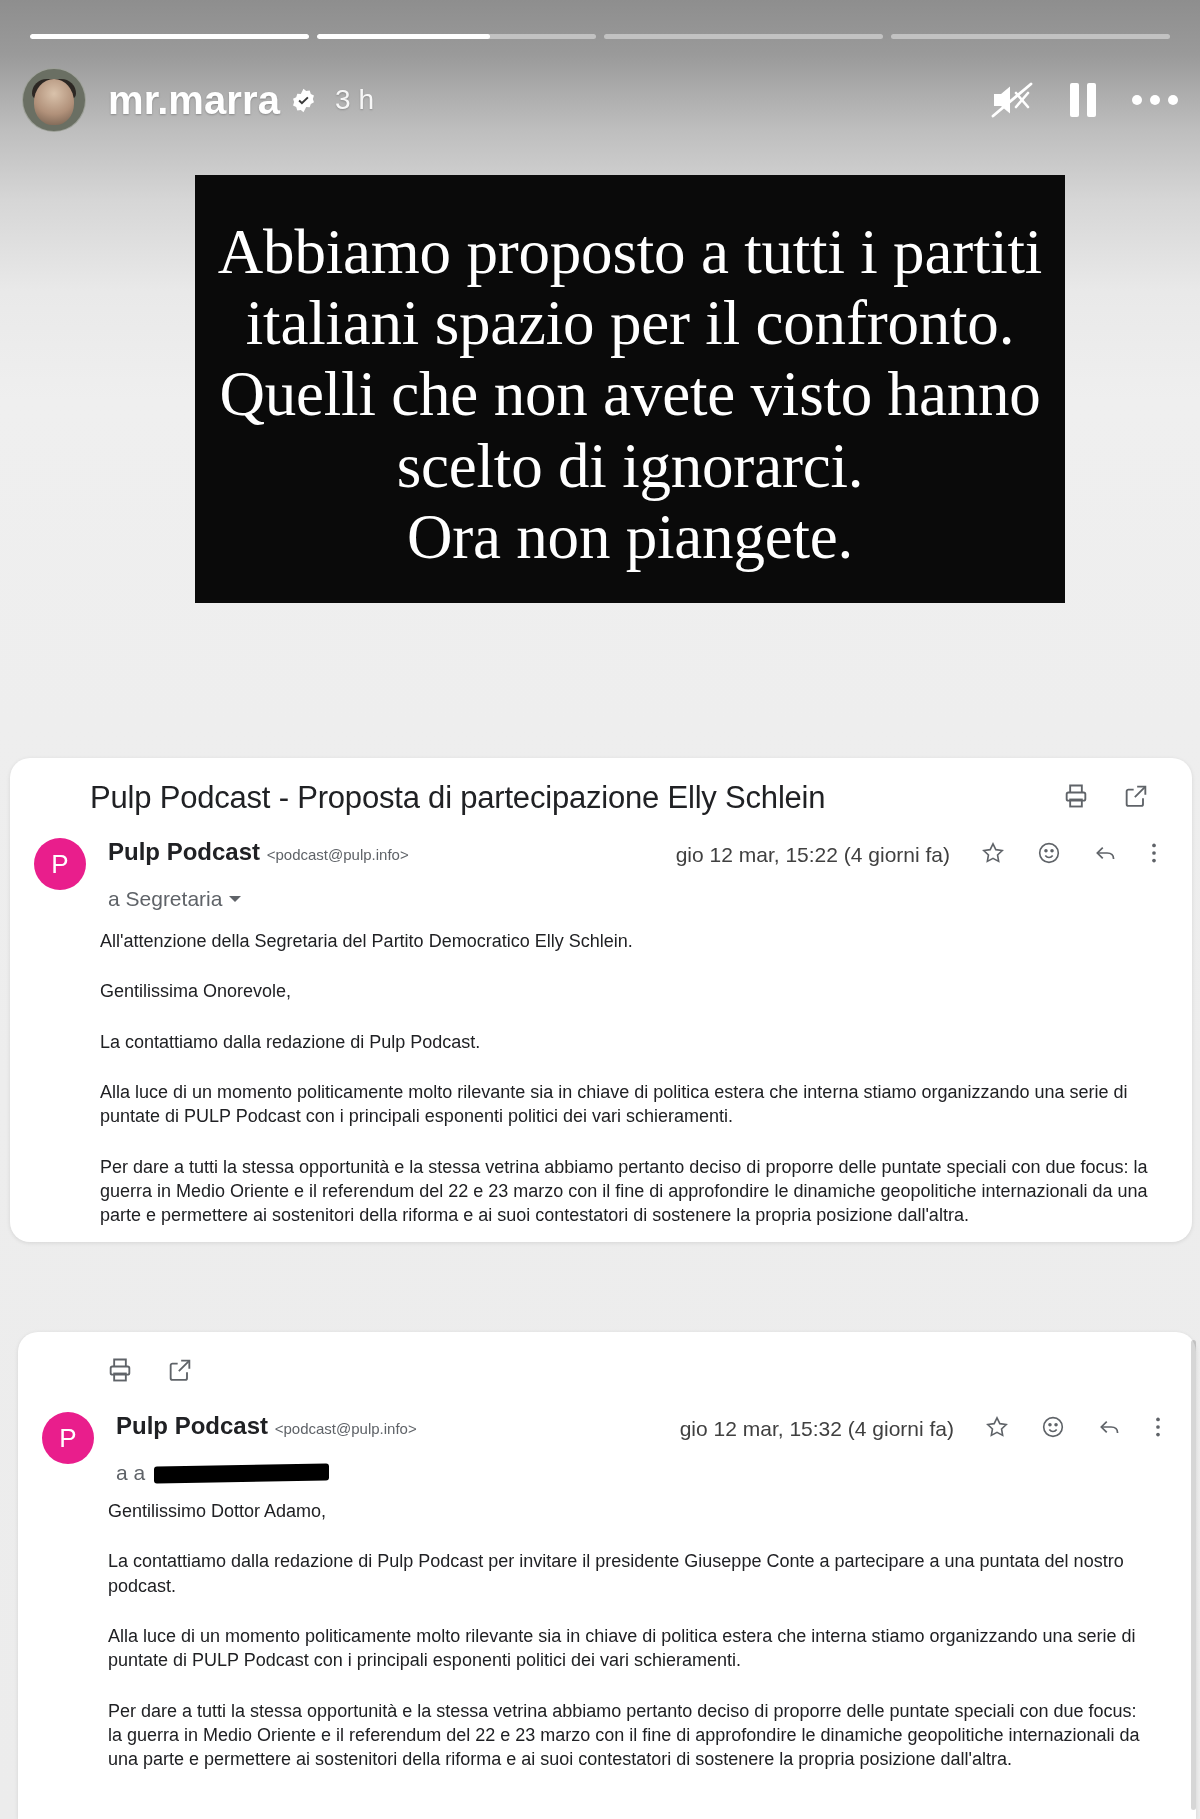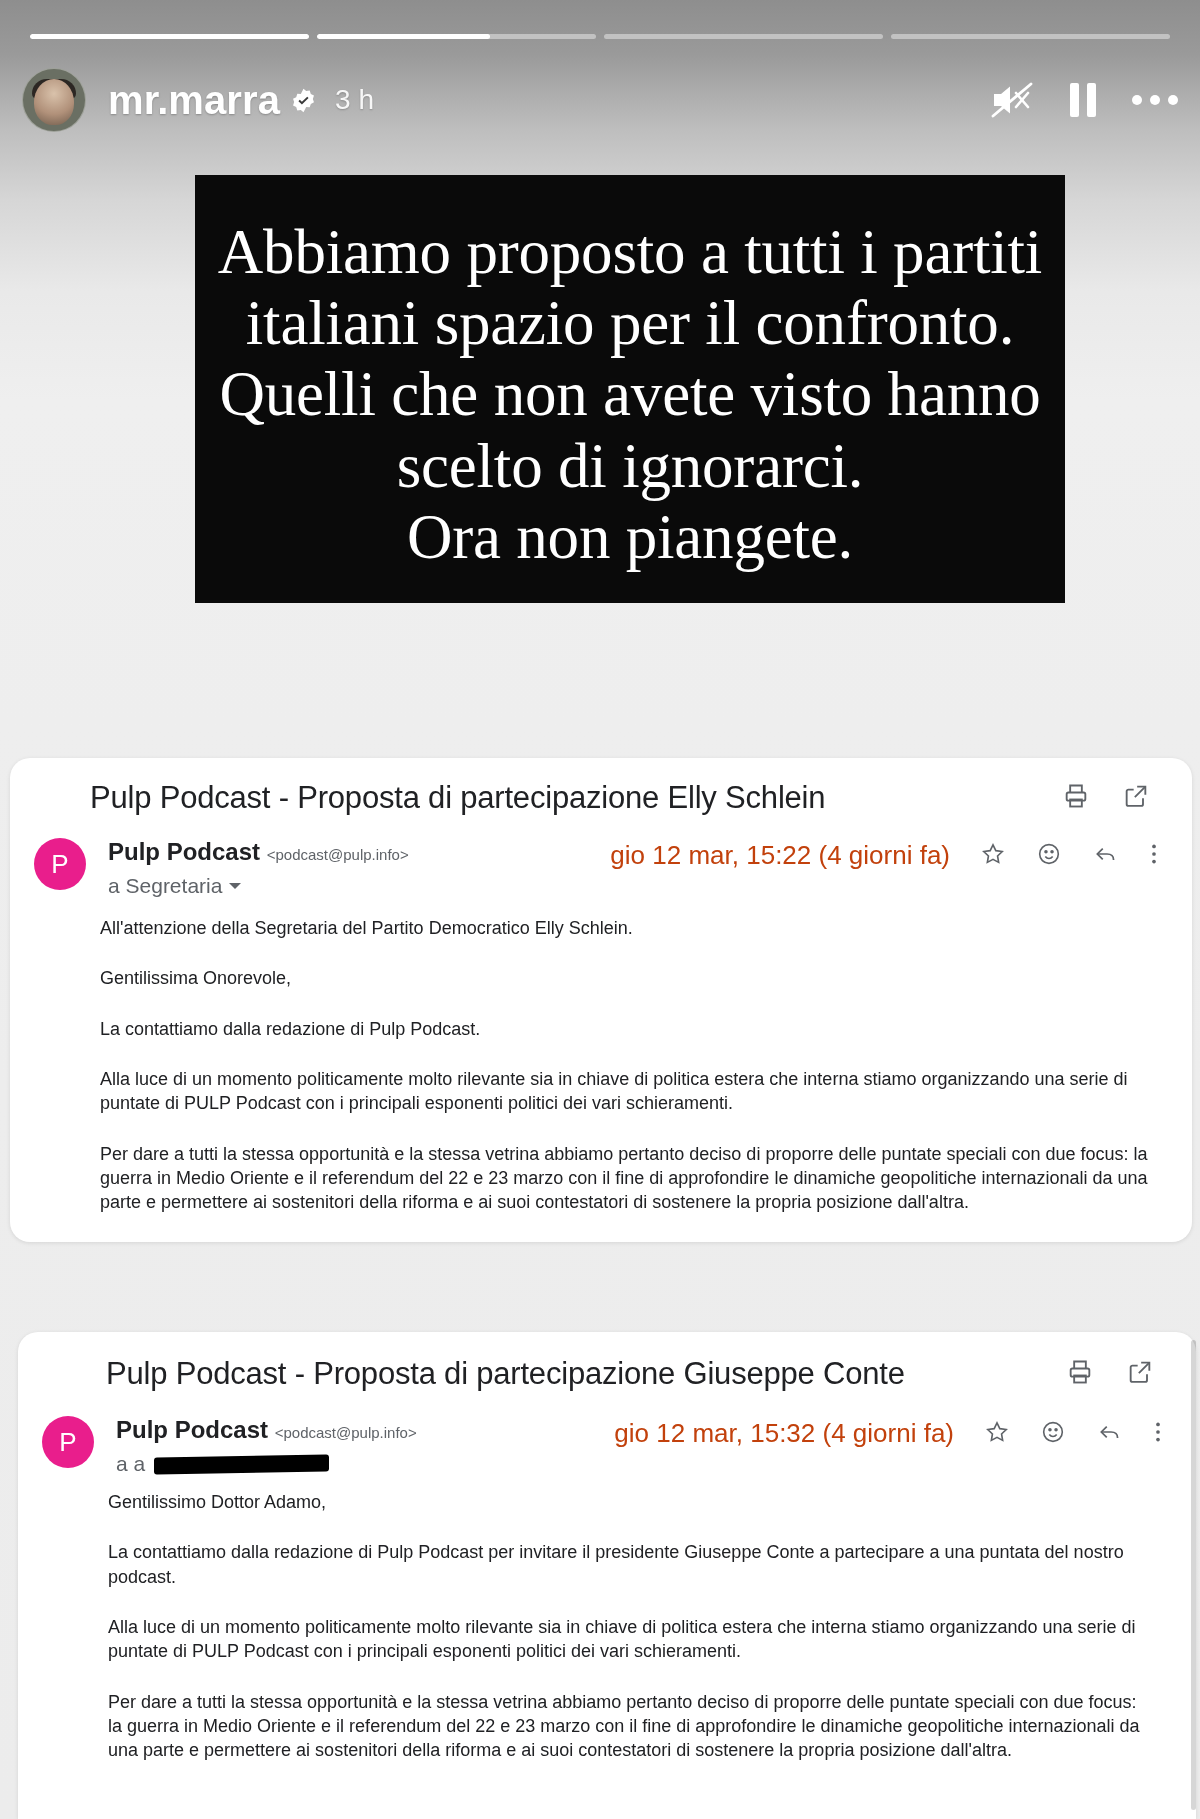--- a/index.html
+++ b/index.html
@@ -251,21 +251,21 @@
     font-weight: 700;
   }
   .sender-email {
     font-weight: 400;
     font-size: 15px;
     color: #5f6368;
   }
   .recipient-line {
     font-size: 21px;
     color: #5f6368;
-    margin-top: 7px;
+    margin-top: 20px;
     display: flex;
     align-items: center;
     gap: 7px;
   }
   .caret {
     width: 0; height: 0;
     border-left: 6px solid transparent;
     border-right: 6px solid transparent;
     border-top: 6px solid #5f6368;
     display: inline-block;
@@ -280,22 +280,22 @@
     transform: skewY(-1deg);
   }
   .meta-right {
     display: flex;
     align-items: center;
     gap: 30px;
     margin-left: 18px;
     padding-top: 4px;
   }
   .email-date {
-    font-size: 26px;
-    color: #c2410c;
+    font-size: 21px;
+    color: #404040;
     white-space: nowrap;
   }
   .email-body {
     padding: 18px 44px 0 90px;
   }
   .email-body p {
     margin: 0 0 26px 0;
     font-size: 18px;
     line-height: 1.35;
     color: #202124;
@@ -449,21 +449,20 @@
       <p>All'attenzione della Segretaria del Partito Democratico Elly Schlein.</p>
       <p>Gentilissima Onorevole,</p>
       <p>La contattiamo dalla redazione di Pulp Podcast.</p>
       <p>Alla luce di un momento politicamente molto rilevante sia in chiave di politica estera che interna stiamo organizzando una serie di puntate di PULP Podcast con i principali esponenti politici dei vari schieramenti.</p>
       <p>Per dare a tutti la stessa opportunità e la stessa vetrina abbiamo pertanto deciso di proporre delle puntate speciali con due focus: la guerra in Medio Oriente e il referendum del 22 e 23 marzo con il fine di approfondire le dinamiche geopolitiche internazionali da una parte e permettere ai sostenitori della riforma e ai suoi contestatori di sostenere la propria posizione dall'altra.</p>
     </div>
   </div>
 
   <div class="email-card card2">
     <div class="email-subject-row">
-      <div class="email-subject">Pulp Podcast - Proposta di partecipazione Giuseppe Conte</div>
       <div class="subject-actions">
         <span class="gicon">
           <svg width="28" height="28" viewBox="0 0 24 24" fill="none" stroke="#5f6368" stroke-width="1.6">
             <path d="M7 9V3h10v6"></path>
             <rect x="4" y="9" width="16" height="7" rx="1.5"></rect>
             <rect x="7" y="15" width="10" height="6"></rect>
           </svg>
         </span>
         <span class="gicon">
           <svg width="28" height="28" viewBox="0 0 24 24" fill="none" stroke="#5f6368" stroke-width="1.6">

